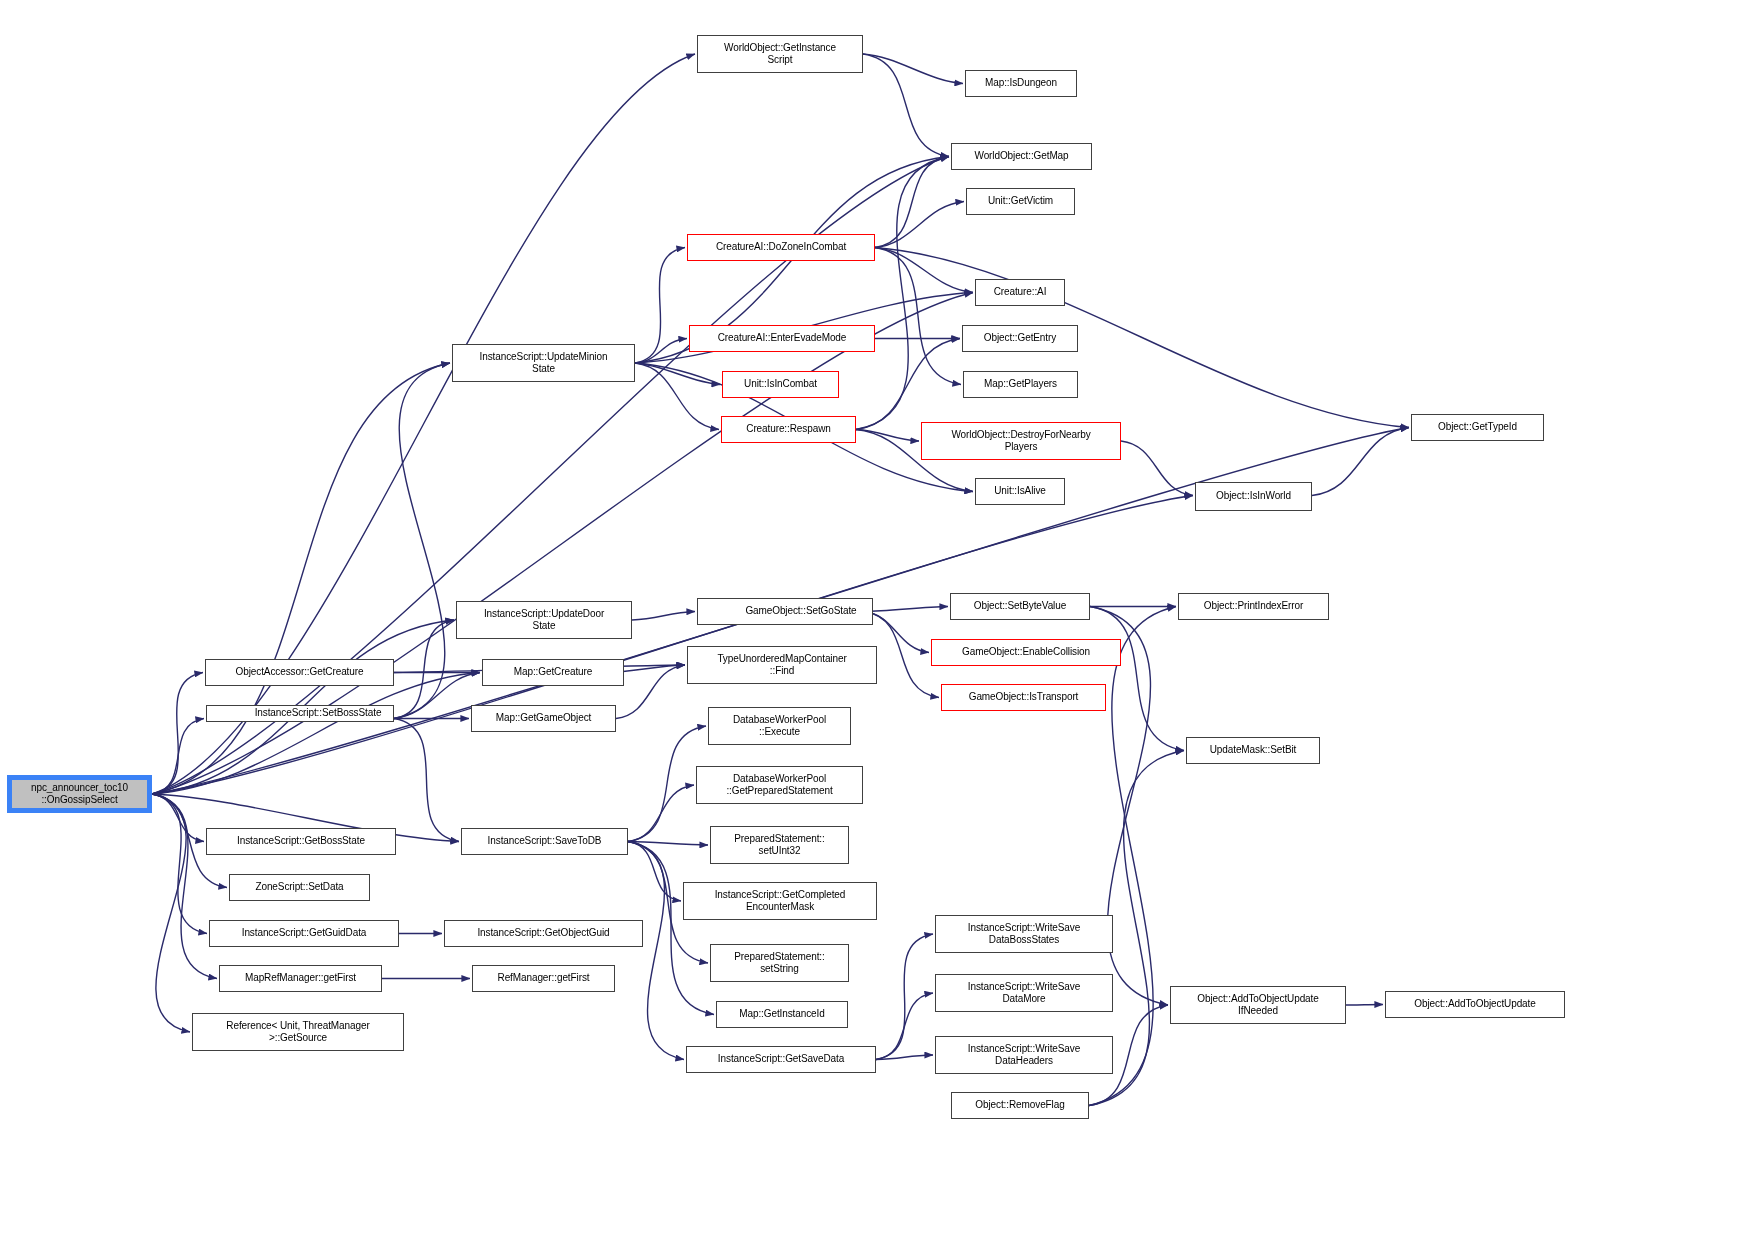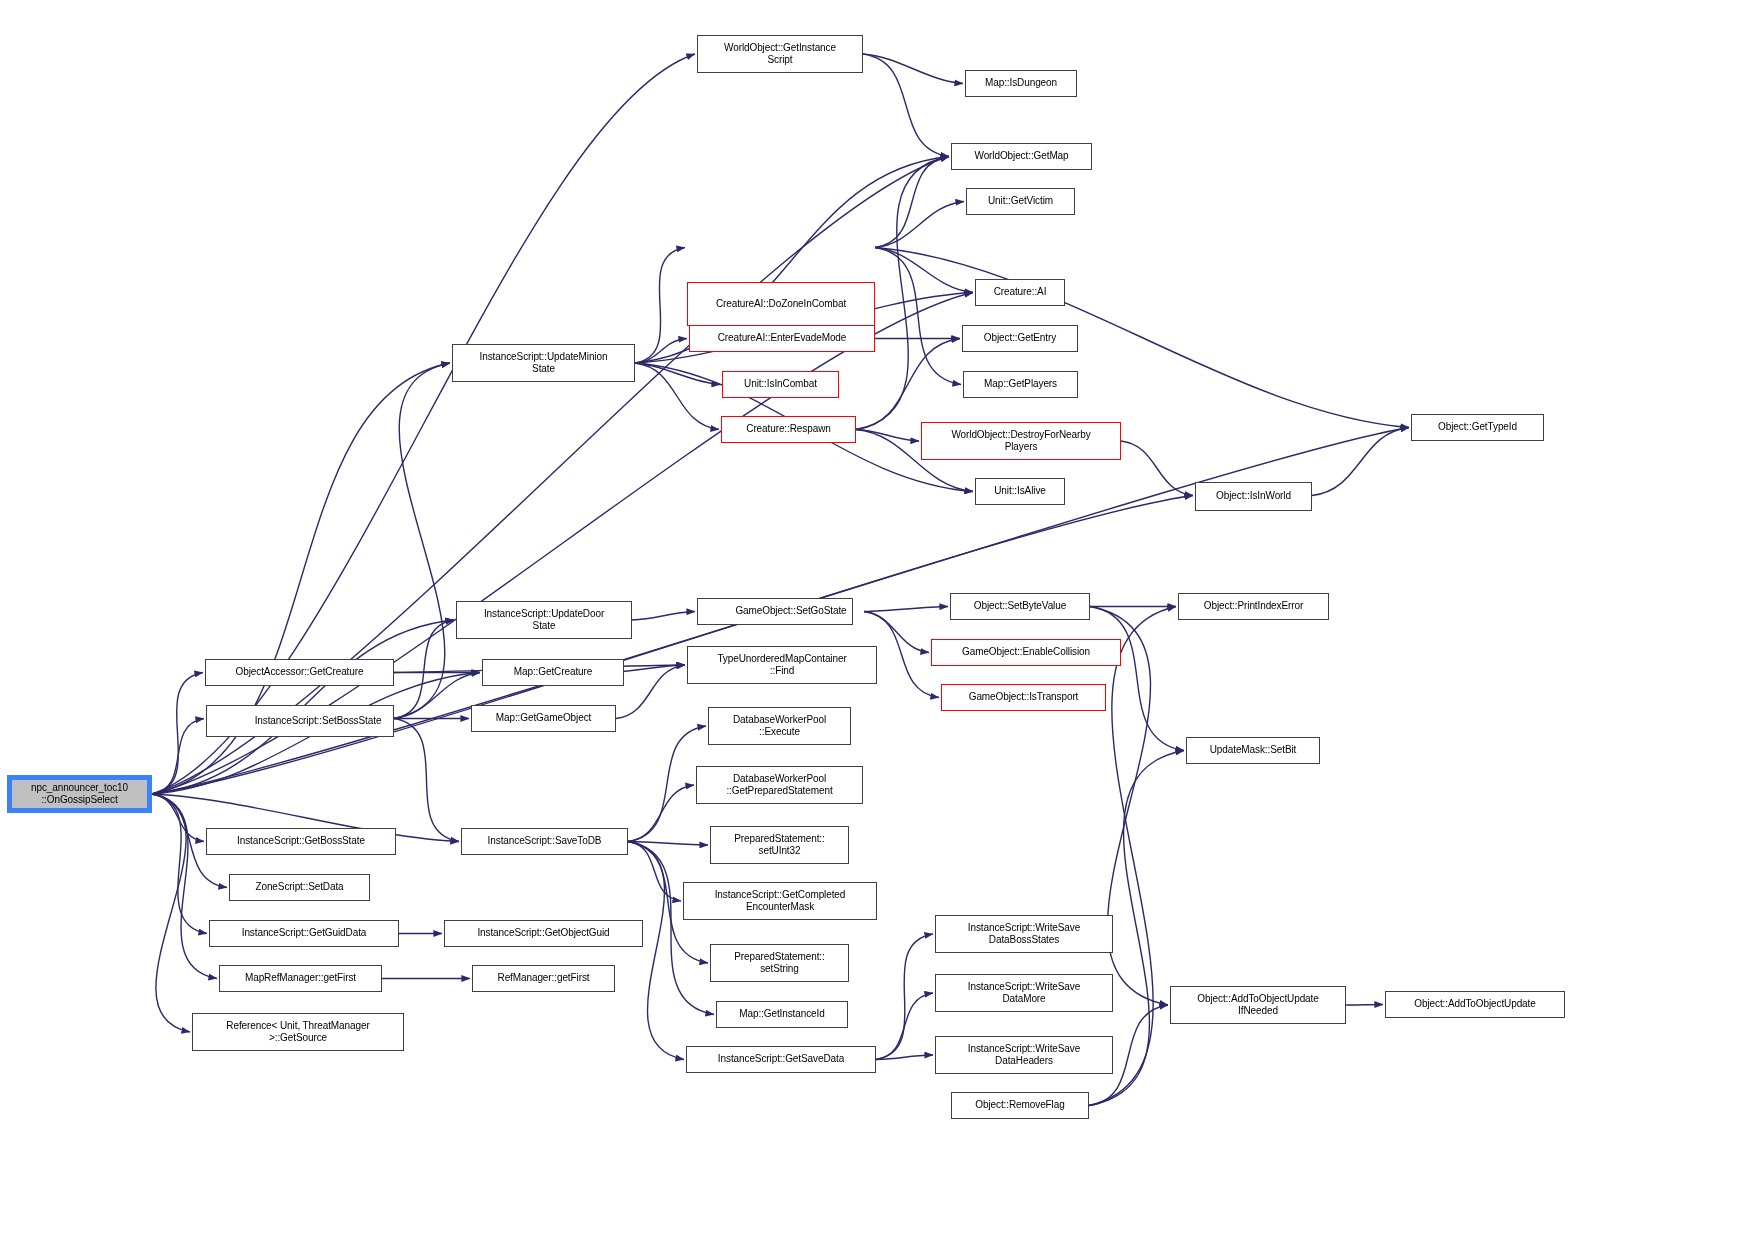--- a/index.html
+++ b/index.html
@@ -135,46 +135,46 @@
       </g>
   </svg>
   <div id="nodes">
       <div class="node root" style="left: 7px; top: 775px; width: 145px; height: 38px;"><span class="node-label">npc_announcer_toc10
 ::OnGossipSelect</span></div>
       <div class="node" style="left: 697px; top: 35px; width: 166px; height: 38px;"><span class="node-label">WorldObject::GetInstance
 Script</span></div>
       <div class="node" style="left: 965px; top: 70px; width: 112px; height: 27px;"><span class="node-label">Map::IsDungeon</span></div>
       <div class="node" style="left: 951px; top: 143px; width: 141px; height: 27px;"><span class="node-label">WorldObject::GetMap</span></div>
       <div class="node" style="left: 966px; top: 188px; width: 109px; height: 27px;"><span class="node-label">Unit::GetVictim</span></div>
-      <div class="node red" style="left: 687px; top: 234px; width: 188px; height: 44px; margin-top: 48px;"><span class="node-label">CreatureAI::DoZoneInCombat</span></div>
+      <div class="node red" style="left: 687px; top: 234px; width: 188px; height: 27px;"><span class="node-label">CreatureAI::DoZoneInCombat</span></div>
       <div class="node" style="left: 975px; top: 279px; width: 90px; height: 27px;"><span class="node-label">Creature::AI</span></div>
       <div class="node" style="left: 452px; top: 344px; width: 183px; height: 38px;"><span class="node-label">InstanceScript::UpdateMinion
 State</span></div>
       <div class="node red" style="left: 689px; top: 325px; width: 186px; height: 27px;"><span class="node-label">CreatureAI::EnterEvadeMode</span></div>
       <div class="node" style="left: 962px; top: 325px; width: 116px; height: 27px;"><span class="node-label">Object::GetEntry</span></div>
       <div class="node red" style="left: 722px; top: 371px; width: 117px; height: 27px;"><span class="node-label">Unit::IsInCombat</span></div>
       <div class="node" style="left: 963px; top: 371px; width: 115px; height: 27px;"><span class="node-label">Map::GetPlayers</span></div>
       <div class="node red" style="left: 721px; top: 416px; width: 135px; height: 27px;"><span class="node-label">Creature::Respawn</span></div>
       <div class="node red" style="left: 921px; top: 422px; width: 200px; height: 38px;"><span class="node-label">WorldObject::DestroyForNearby
 Players</span></div>
       <div class="node" style="left: 1411px; top: 414px; width: 133px; height: 27px;"><span class="node-label">Object::GetTypeId</span></div>
       <div class="node" style="left: 975px; top: 478px; width: 90px; height: 27px;"><span class="node-label">Unit::IsAlive</span></div>
       <div class="node" style="left: 1195px; top: 482px; width: 117px; height: 29px;"><span class="node-label">Object::IsInWorld</span></div>
       <div class="node" style="left: 456px; top: 601px; width: 176px; height: 38px;"><span class="node-label">InstanceScript::UpdateDoor
 State</span></div>
-      <div class="node" style="left: 697px; top: 598px; width: 156px; height: 27px; padding-left: 36px;"><span class="node-label">GameObject::SetGoState</span></div>
+      <div class="node" style="left: 697px; top: 598px; width: 176px; height: 27px; padding-left: 36px;"><span class="node-label">GameObject::SetGoState</span></div>
       <div class="node" style="left: 950px; top: 593px; width: 140px; height: 27px;"><span class="node-label">Object::SetByteValue</span></div>
       <div class="node" style="left: 1178px; top: 593px; width: 151px; height: 27px;"><span class="node-label">Object::PrintIndexError</span></div>
       <div class="node red" style="left: 931px; top: 639px; width: 190px; height: 27px;"><span class="node-label">GameObject::EnableCollision</span></div>
       <div class="node" style="left: 205px; top: 659px; width: 189px; height: 27px;"><span class="node-label">ObjectAccessor::GetCreature</span></div>
       <div class="node" style="left: 482px; top: 659px; width: 142px; height: 27px;"><span class="node-label">Map::GetCreature</span></div>
       <div class="node" style="left: 687px; top: 646px; width: 190px; height: 38px;"><span class="node-label">TypeUnorderedMapContainer
 ::Find</span></div>
       <div class="node red" style="left: 941px; top: 684px; width: 165px; height: 27px;"><span class="node-label">GameObject::IsTransport</span></div>
-      <div class="node" style="left: 206px; top: 705px; width: 188px; height: 32px; padding-left: 40px;"><span class="node-label">InstanceScript::SetBossState</span></div>
+      <div class="node" style="left: 206px; top: 705px; width: 188px; height: 17px; padding-left: 40px;"><span class="node-label">InstanceScript::SetBossState</span></div>
       <div class="node" style="left: 471px; top: 705px; width: 145px; height: 27px;"><span class="node-label">Map::GetGameObject</span></div>
       <div class="node" style="left: 708px; top: 707px; width: 143px; height: 38px;"><span class="node-label">DatabaseWorkerPool
 ::Execute</span></div>
       <div class="node" style="left: 1186px; top: 737px; width: 134px; height: 27px;"><span class="node-label">UpdateMask::SetBit</span></div>
       <div class="node" style="left: 696px; top: 766px; width: 167px; height: 38px;"><span class="node-label">DatabaseWorkerPool
 ::GetPreparedStatement</span></div>
       <div class="node" style="left: 206px; top: 828px; width: 190px; height: 27px;"><span class="node-label">InstanceScript::GetBossState</span></div>
       <div class="node" style="left: 461px; top: 828px; width: 167px; height: 27px;"><span class="node-label">InstanceScript::SaveToDB</span></div>
       <div class="node" style="left: 710px; top: 826px; width: 139px; height: 38px;"><span class="node-label">PreparedStatement::
 setUInt32</span></div>

